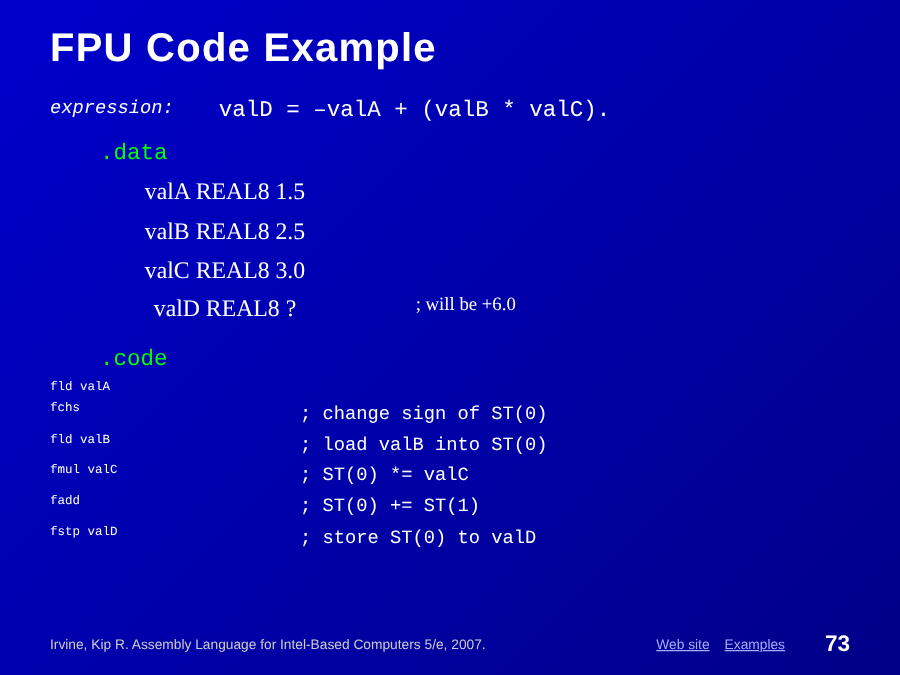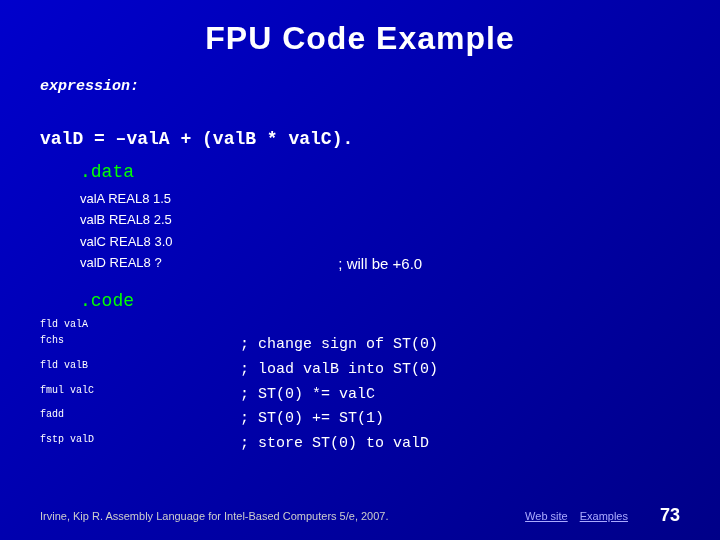--- a/index.html
+++ b/index.html
@@ -13,37 +13,36 @@
       position: relative;
     }
     .slide {
       width: 720px;
       height: 540px;
       background: linear-gradient(135deg, #0000cc 0%, #000088 100%);
       padding: 20px 40px 20px 40px;
       position: relative;
     }
     .title {
-      text-align: center;
+      text-align: left;
       font-family: Arial, Helvetica, sans-serif;
       font-size: 32px;
       font-weight: bold;
       color: white;
       margin-bottom: 18px;
       letter-spacing: 1px;
     }
     .content {
       font-size: 15px;
       line-height: 1.65;
     }
     .expression-line {
       display: flex;
-      flex-direction: column;
+      flex-direction: row;
       margin-bottom: 4px;
-      font-weight: bold;
     }
     .label {
       font-size: 15px;
       color: white;
       font-style: italic;
     }
     .code-text {
       font-family: 'Courier New', Courier, monospace;
       color: white;
       font-size: 18px;
@@ -74,26 +73,27 @@
       font-size: 15px;
     }
     .data-line {
       display: flex;
       flex-direction: row;
       line-height: 1.65;
       margin-left: 40px;
     }
     .data-col1 {
       width: 200px;
-      font-family: Liberation Sans, sans-serif;
-      color: white;
-      font-size: 13px;
+      font-family: Liberation Serif, serif;
+      color: white;
+      font-size: 19px;
+      text-align: center;
     }
     .data-col2 {
-      font-family: Liberation Sans, sans-serif;
+      font-family: Liberation Serif, serif;
       color: white;
       font-size: 15px;
     }
     .footer {
       position: absolute;
       bottom: 14px;
       left: 40px;
       right: 40px;
       display: flex;
       flex-direction: row;

